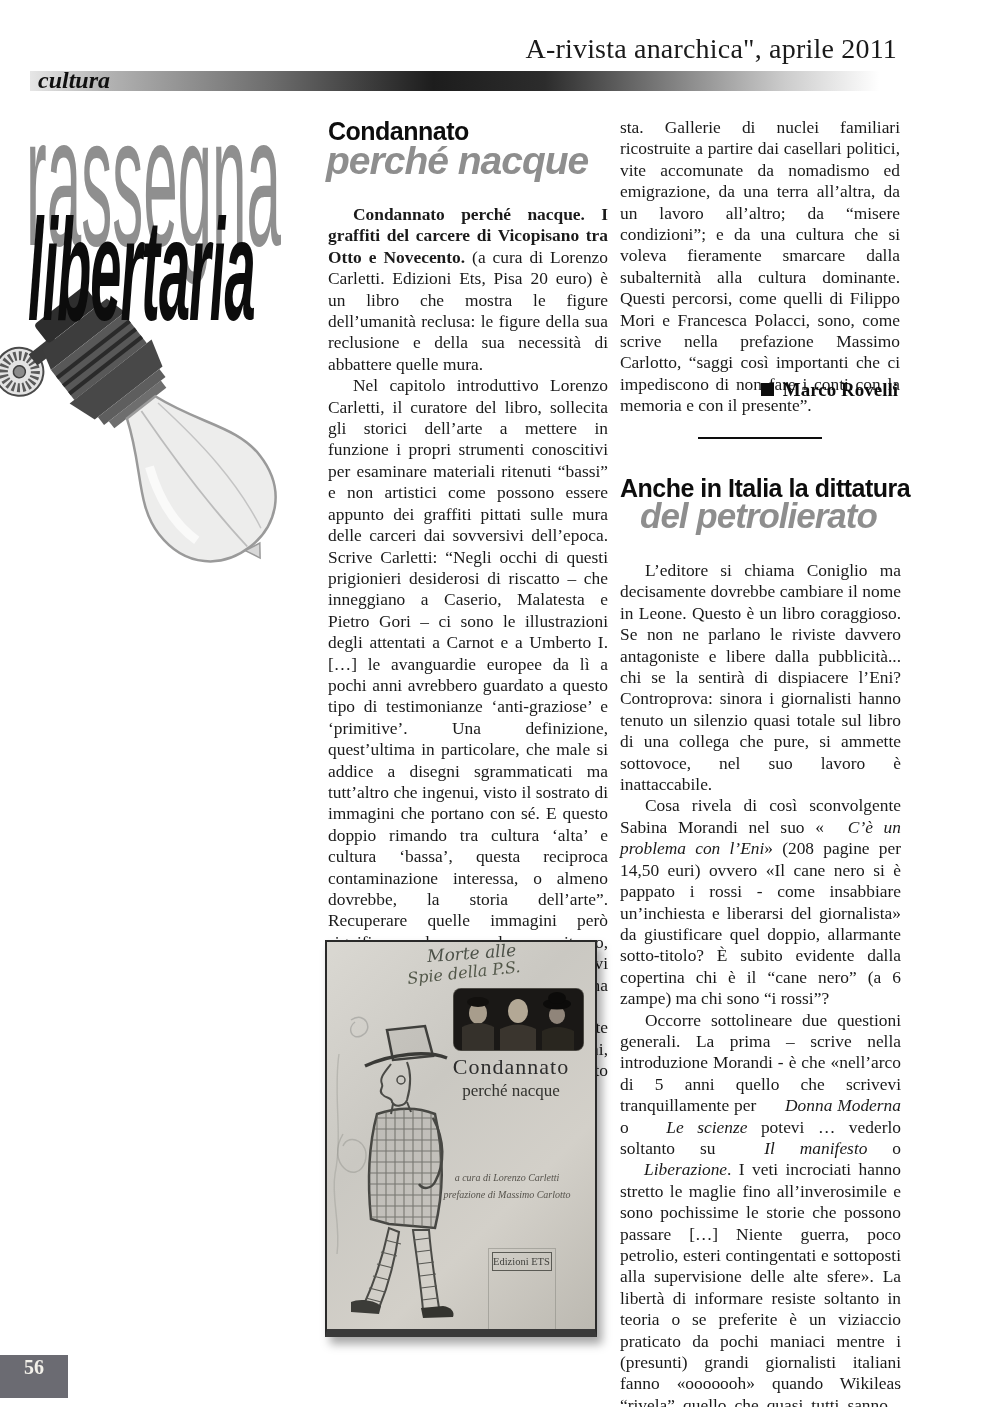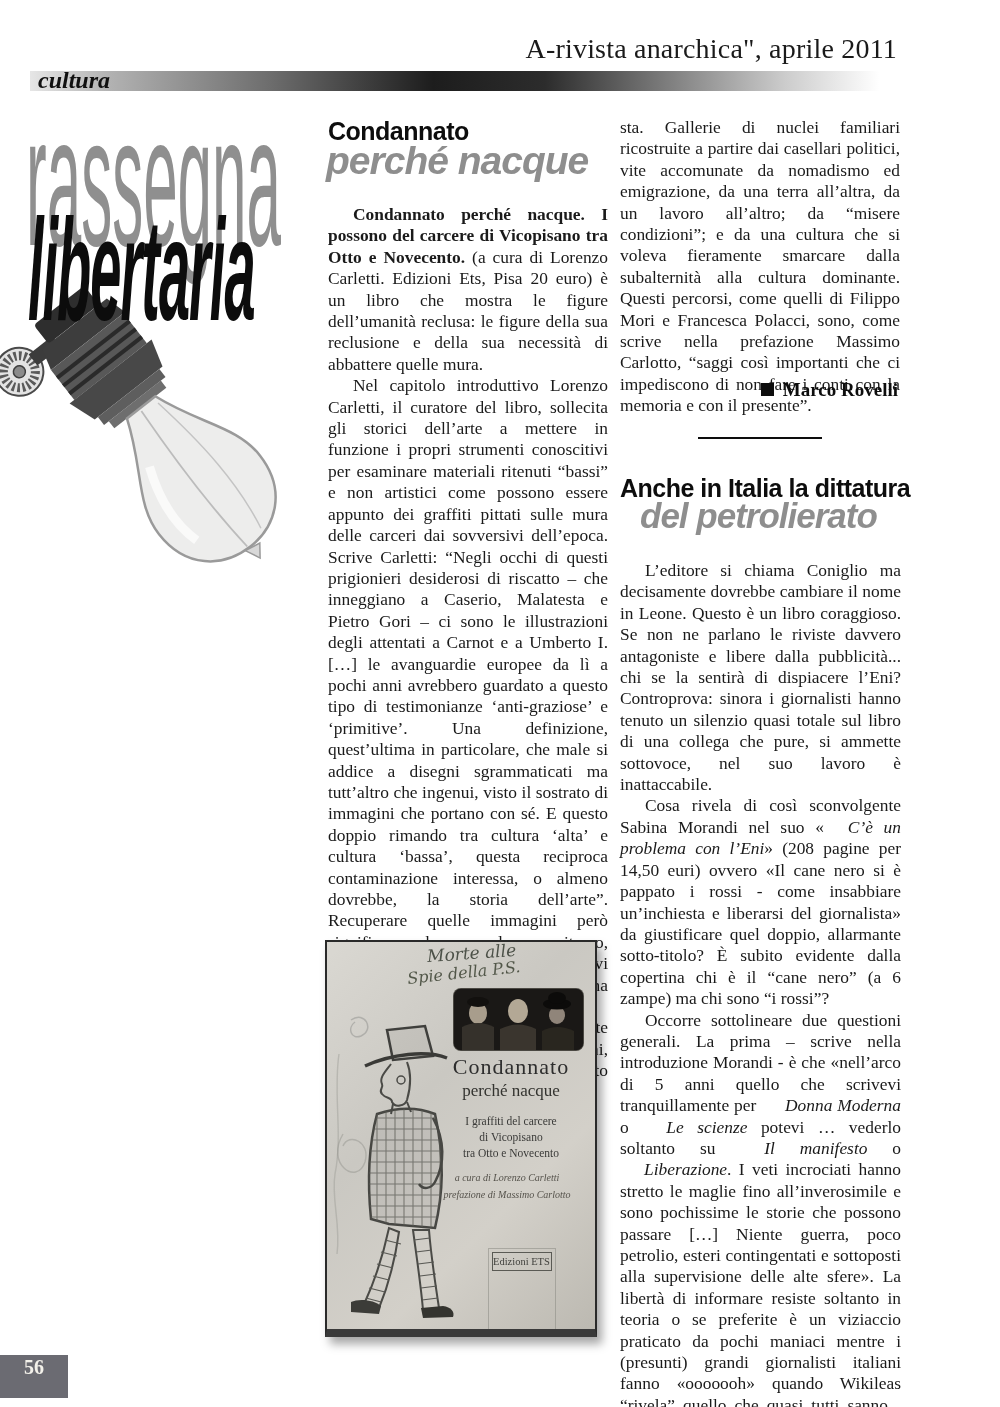--- a/index.html
+++ b/index.html
@@ -108,21 +108,21 @@
       </g>
     </svg>
   </div>
   <div class="word-rassegna">rassegna</div>
   <div class="word-libertaria">libertaria</div>
 
   <div class="a1-kicker">Condannato</div>
   <div class="a1-title">perché nacque</div>
 
   <div class="col2 body">
-    <p><span class="run-b">Condannato perché nacque. I possono del carcere di Vicopisano tra Otto e Novecento.</span><span> (a cura di Lorenzo Carletti. Edizioni Ets, Pisa 20 euro) è un libro che mostra le figure dell’umanità reclusa: le figure della sua reclusione e della sua necessità di abbattere quelle mura.</span></p>
+    <p><span class="run-b">Condannato perché nacque. I graffiti del carcere di Vicopisano tra Otto e Novecento.</span><span> (a cura di Lorenzo Carletti. Edizioni Ets, Pisa 20 euro) è un libro che mostra le figure dell’umanità reclusa: le figure della sua reclusione e della sua necessità di abbattere quelle mura.</span></p>
     <p><span>Nel capitolo introduttivo Lorenzo Carletti, il curatore del libro, sollecita gli storici dell’arte a mettere in funzione i propri strumenti conoscitivi per esaminare materiali ritenuti “bassi” e non artistici come possono essere appunto dei graffiti pittati sulle mura delle carceri dai sovversivi dell’epoca. Scrive Carletti: “Negli occhi di questi prigionieri desiderosi di riscatto – che inneggiano a Caserio, Malatesta e Pietro Gori – ci sono le illustrazioni degli attentati a Carnot e a Umberto I. […] le avanguardie europee da lì a pochi anni avrebbero guardato a questo tipo di testimonianze ‘anti-graziose’ e ‘primitive’. Una definizione, quest’ultima in particolare, che male si addice a disegni sgrammaticati ma tutt’altro che ingenui, visto il sostrato di immagini che portano con sé. E questo doppio rimando tra cultura ‘alta’ e cultura ‘bassa’, questa reciproca contaminazione interessa, o almeno dovrebbe, la storia dell’arte”. Recuperare quelle immagini però significa anche procedere a ritroso, recuperando storie e percorsi narrativi “straordinari”, mettendo insieme una singolare microstoria italiana.</span></p>
     <p><span>Così Carletti si sofferma sulle vite dei sovversivi, anarchici, repubblicani, socialisti e comunisti, dall’ottocento all’era fasci-</span></p>
   </div>
 
   <div class="col3 body">
     <p class="cont"><span>sta. Gallerie di nuclei familiari ricostruite a partire dai casellari politici, vite accomunate da nomadismo ed emigrazione, da una terra all’altra, da un lavoro all’altro; da “misere condizioni”; e da una cultura che si voleva fieramente smarcare dalla subalternità alla cultura dominante. Questi percorsi, come quelli di Filippo Mori e Francesca Polacci, sono, come scrive nella prefazione Massimo Carlotto, “saggi così importanti che ci impediscono di non fare i conti con la memoria e con il presente”.</span></p>
   </div>
 
   <div class="byline">
     <span class="sq"></span><span>Marco Rovelli</span>
@@ -190,25 +190,20 @@
         <path d="M46,40 Q64,31 82,40 L82,61 L46,61 Z" fill="#3a352e"></path>
         <ellipse cx="103" cy="26" rx="8" ry="9" fill="#90857a"></ellipse>
         <ellipse cx="103" cy="15" rx="14" ry="5.5" fill="#0c0b0a"></ellipse>
         <ellipse cx="103" cy="9" rx="9" ry="6" fill="#0c0b0a"></ellipse>
         <path d="M88,42 Q103,34 120,42 L120,61 L88,61 Z" fill="#29261f"></path>
       </svg>
     </div>
 
     <div class="cover-title">Condannato</div>
     <div class="cover-subtitle">perché nacque</div>
-    <div class="cover-tagline">
-      <div>I graffiti del carcere</div>
-      <div>di Vicopisano</div>
-      <div>tra Otto e Novecento</div>
-    </div>
     <div class="cover-credits">
       <div>a cura di Lorenzo Carletti</div>
       <div>prefazione di Massimo Carlotto</div>
     </div>
     <div class="cover-pubbox-outline"></div>
     <div class="cover-pubbox">Edizioni ETS</div>
   </div>
 
   <div class="page-badge">56</div>
 

